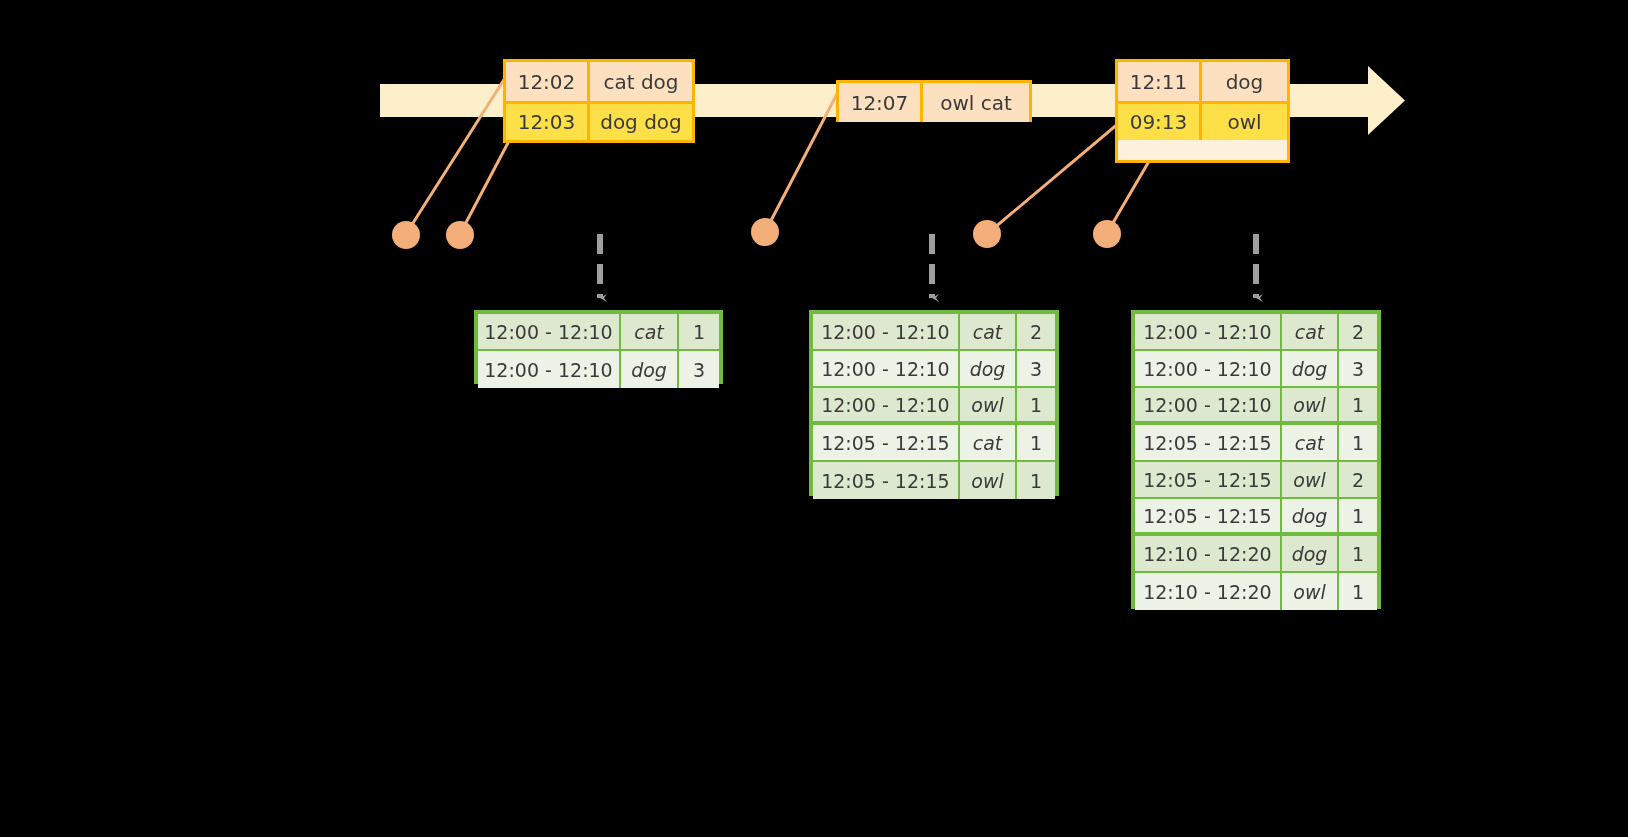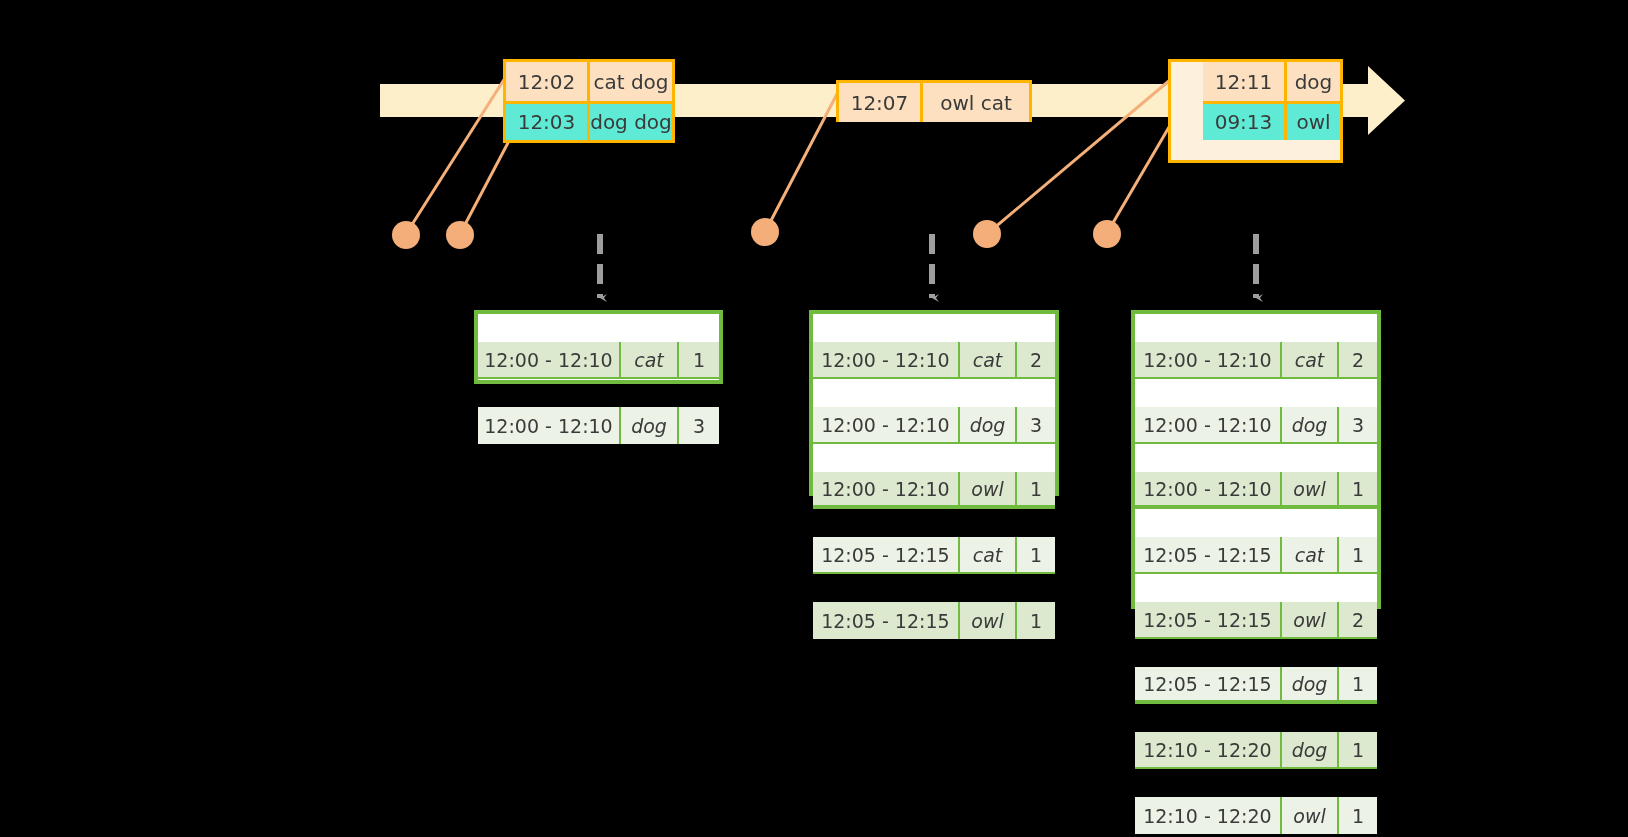--- a/index.html
+++ b/index.html
@@ -38,21 +38,21 @@
   }
   .event-row {
     display: flex;
     height: 39px;
     box-sizing: border-box;
   }
   .event-row + .event-row {
     border-top: 3px solid #FFB400;
   }
   .event-row.shade .cell { background: #FCE0C0; }
-  .event-row.plain .cell { background: #5eead4; }
+  .event-row.plain .cell { background: #fde047; }
   .event-row .cell {
     display: flex;
     align-items: center;
     justify-content: center;
     font-size: 20px;
     color: #3A3A3A;
     box-sizing: border-box;
     white-space: nowrap;
   }
   .event-row .cell.time {
@@ -68,21 +68,20 @@
     position: absolute;
     border: 4px solid #6FBA3F;
     box-sizing: border-box;
     background: #FFFFFF;
   }
   .res-row {
     display: flex;
     height: 37px;
     box-sizing: border-box;
     border-bottom: 2px solid #6FBA3F;
-    margin-top: 28px;
   }
   .res-row.group-end {
     border-bottom: 4px solid #6FBA3F;
   }
   .res-row:last-child {
     border-bottom: none;
   }
   .res-row.shade .rcell { background: #DCE9CF; }
   .res-row.plain .rcell { background: #ECF2E6; }
   .rcell {
@@ -146,39 +145,39 @@
       <circle cx="1107" cy="234" r="14"></circle>
     </g>
 
     <g stroke="#9E9E9E" stroke-width="6" fill="none" stroke-dasharray="20 10">
       <line x1="600" y1="234" x2="600" y2="298" marker-end="url(#dashhead)"></line>
       <line x1="932" y1="234" x2="932" y2="298" marker-end="url(#dashhead)"></line>
       <line x1="1256" y1="234" x2="1256" y2="298" marker-end="url(#dashhead)"></line>
     </g>
   </svg>
 
-  <div class="event-group" style="left:503px; top:59px; width:172px; height:84px;">
+  <div class="event-group" style="left:503px; top:59px; width:192px; height:84px;">
     <div class="event-row shade">
       <div class="cell time">12:02</div>
       <div class="cell words">cat dog</div>
     </div>
     <div class="event-row plain">
       <div class="cell time">12:03</div>
       <div class="cell words">dog dog</div>
     </div>
   </div>
 
   <div class="event-group" style="left:836px; top:80px; width:196px; height:42px;">
     <div class="event-row shade">
       <div class="cell time">12:07</div>
       <div class="cell words">owl cat</div>
     </div>
   </div>
 
-  <div class="event-group" style="left:1168px; top:59px; width:175px; height:104px;padding-left:32px;">
+  <div class="event-group" style="left:1115px; top:59px; width:175px; height:104px;">
     <div class="event-row shade">
       <div class="cell time">12:11</div>
       <div class="cell words">dog</div>
     </div>
     <div class="event-row plain">
       <div class="cell time">09:13</div>
       <div class="cell words">owl</div>
     </div>
   </div>
 

